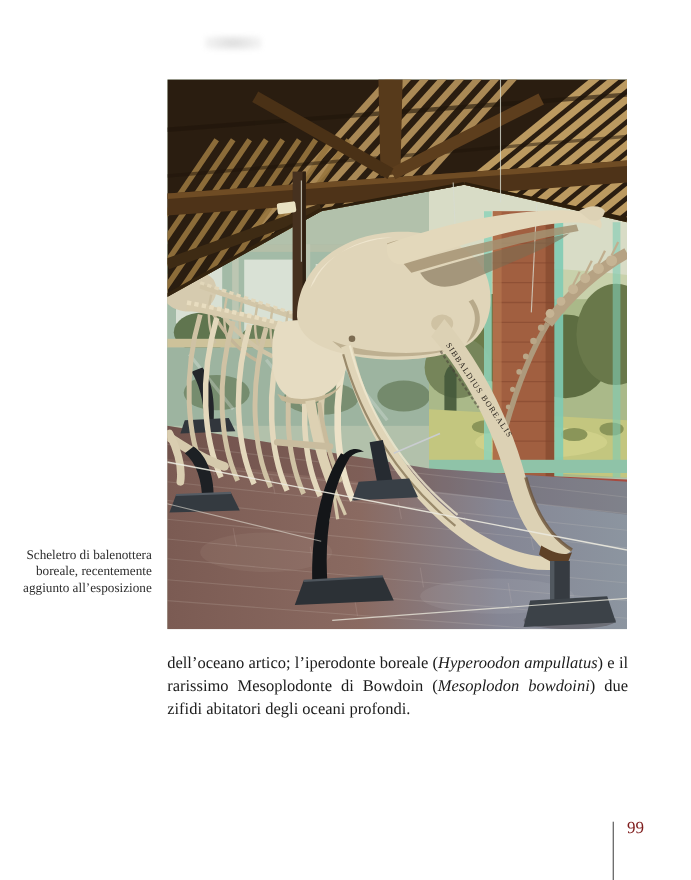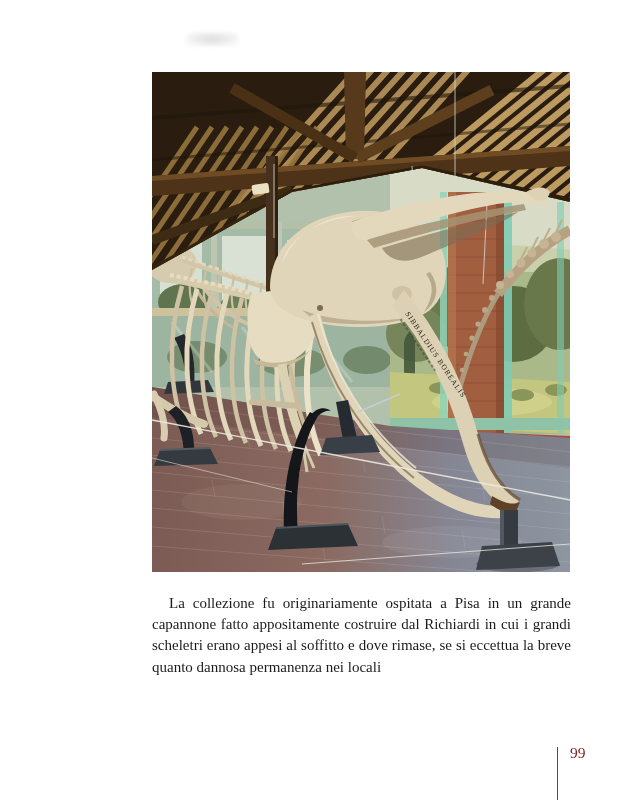--- a/index.html
+++ b/index.html
@@ -329,21 +329,22 @@
       </g>
 
       <g>
         <line x1="0" y1="348" x2="418" y2="428" stroke="#eceadf" stroke-width="1.3" opacity="0.9"></line>
         <line x1="150" y1="492" x2="418" y2="472" stroke="#e8e6da" stroke-width="1" opacity="0.8"></line>
         <line x1="0" y1="386" x2="140" y2="420" stroke="#e0ddd2" stroke-width="1" opacity="0.6"></line>
       </g>
     </svg>
   </figure>
 
+  <figcaption class="caption">Scheletro di balenottera boreale, recentemente aggiunto all’esposizione</figcaption>
 
   <div class="bodytext">
-    <p class="indent">La collezione fu originariamente ospitata a Pisa in un grande capannone fatto appositamente costruire dal Richiardi in cui i grandi scheletri erano appesi al soffitto e dove rimase, se si eccettua la breve quanto dannosa permanenza nei locali</p>
+    <p><span>dell’oceano artico; l’iperodonte boreale (</span><em>Hyperoodon ampullatus</em><span>) e il rarissimo Mesoplodonte di Bowdoin (</span><em>Mesoplodon bowdoini</em><span>) due zifidi abitatori degli oceani profondi.</span></p>
   </div>
 
   <div class="folio-rule"></div>
   <div class="pagenum">99</div>
 
 </div>
 
 </body></html>

